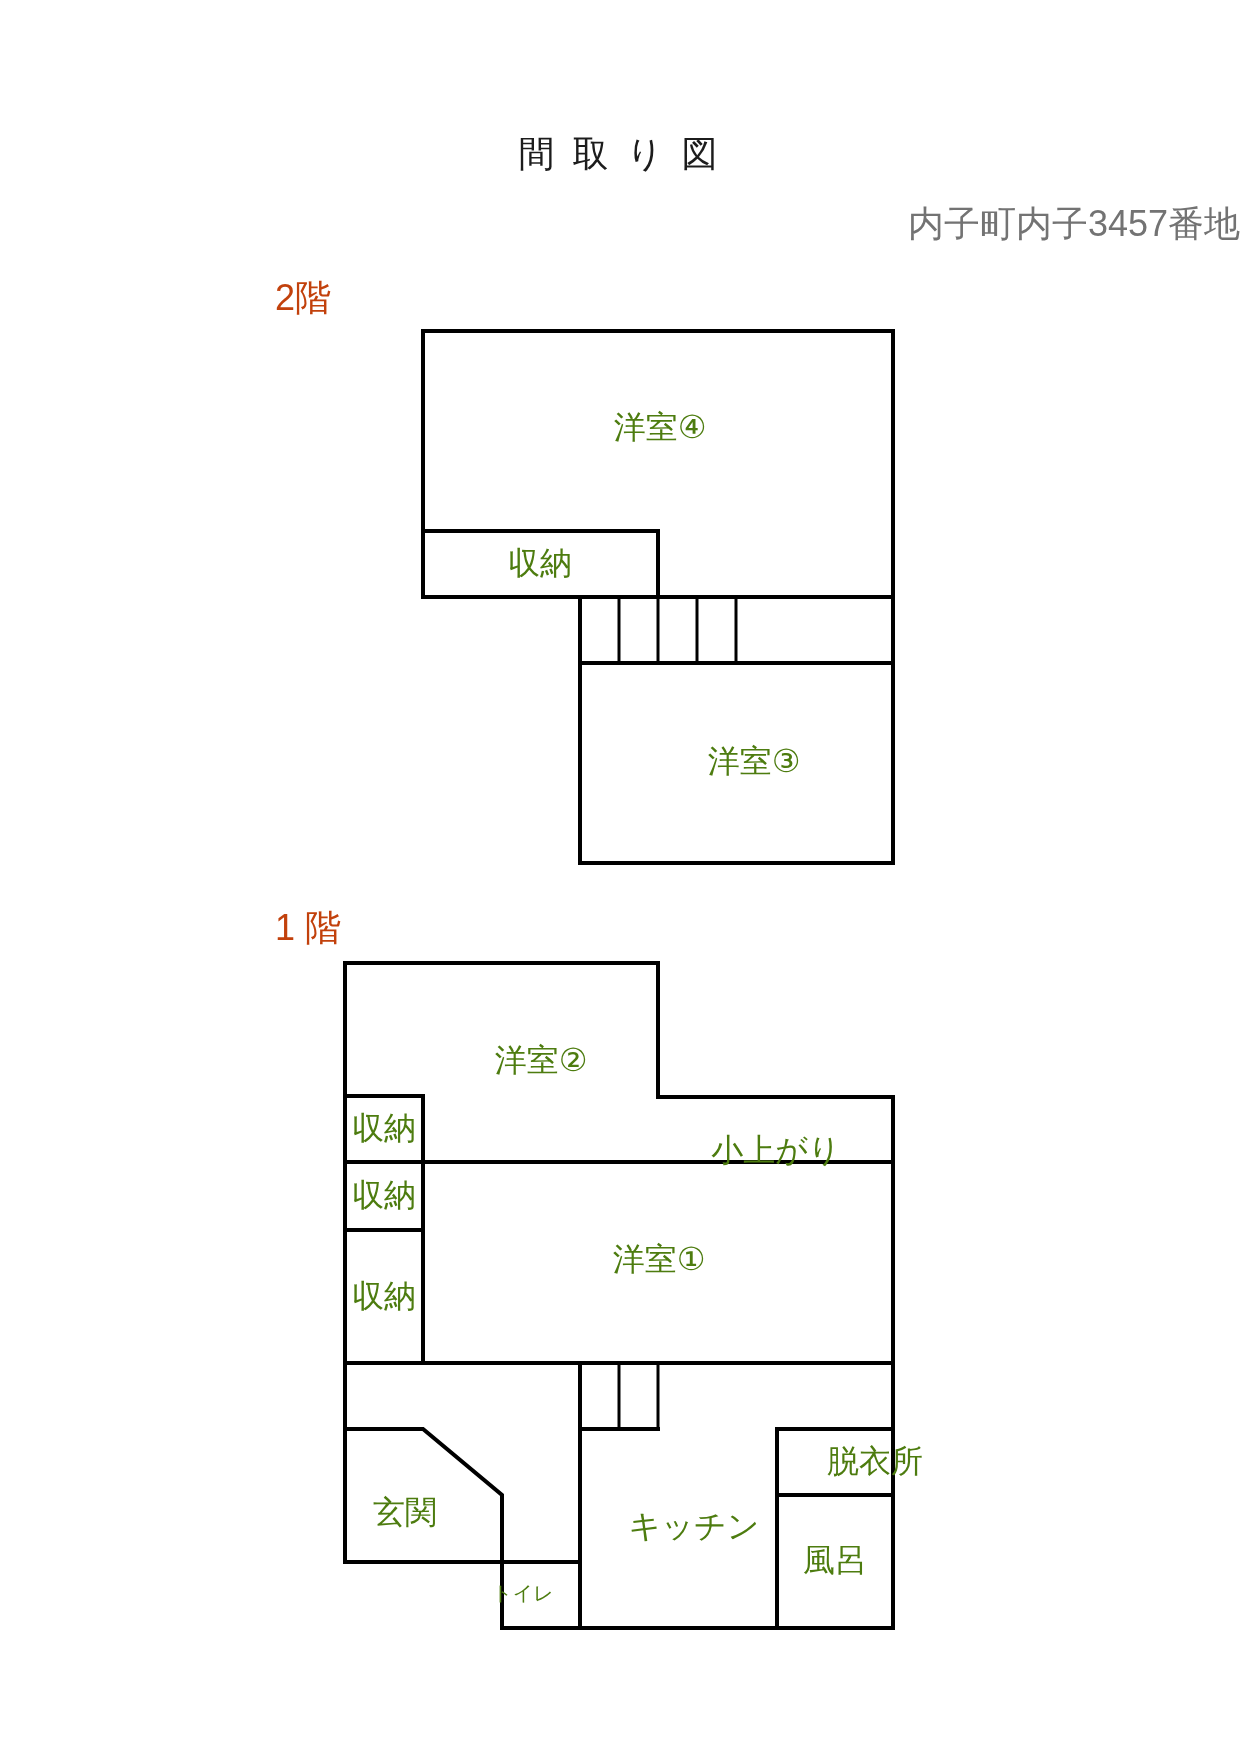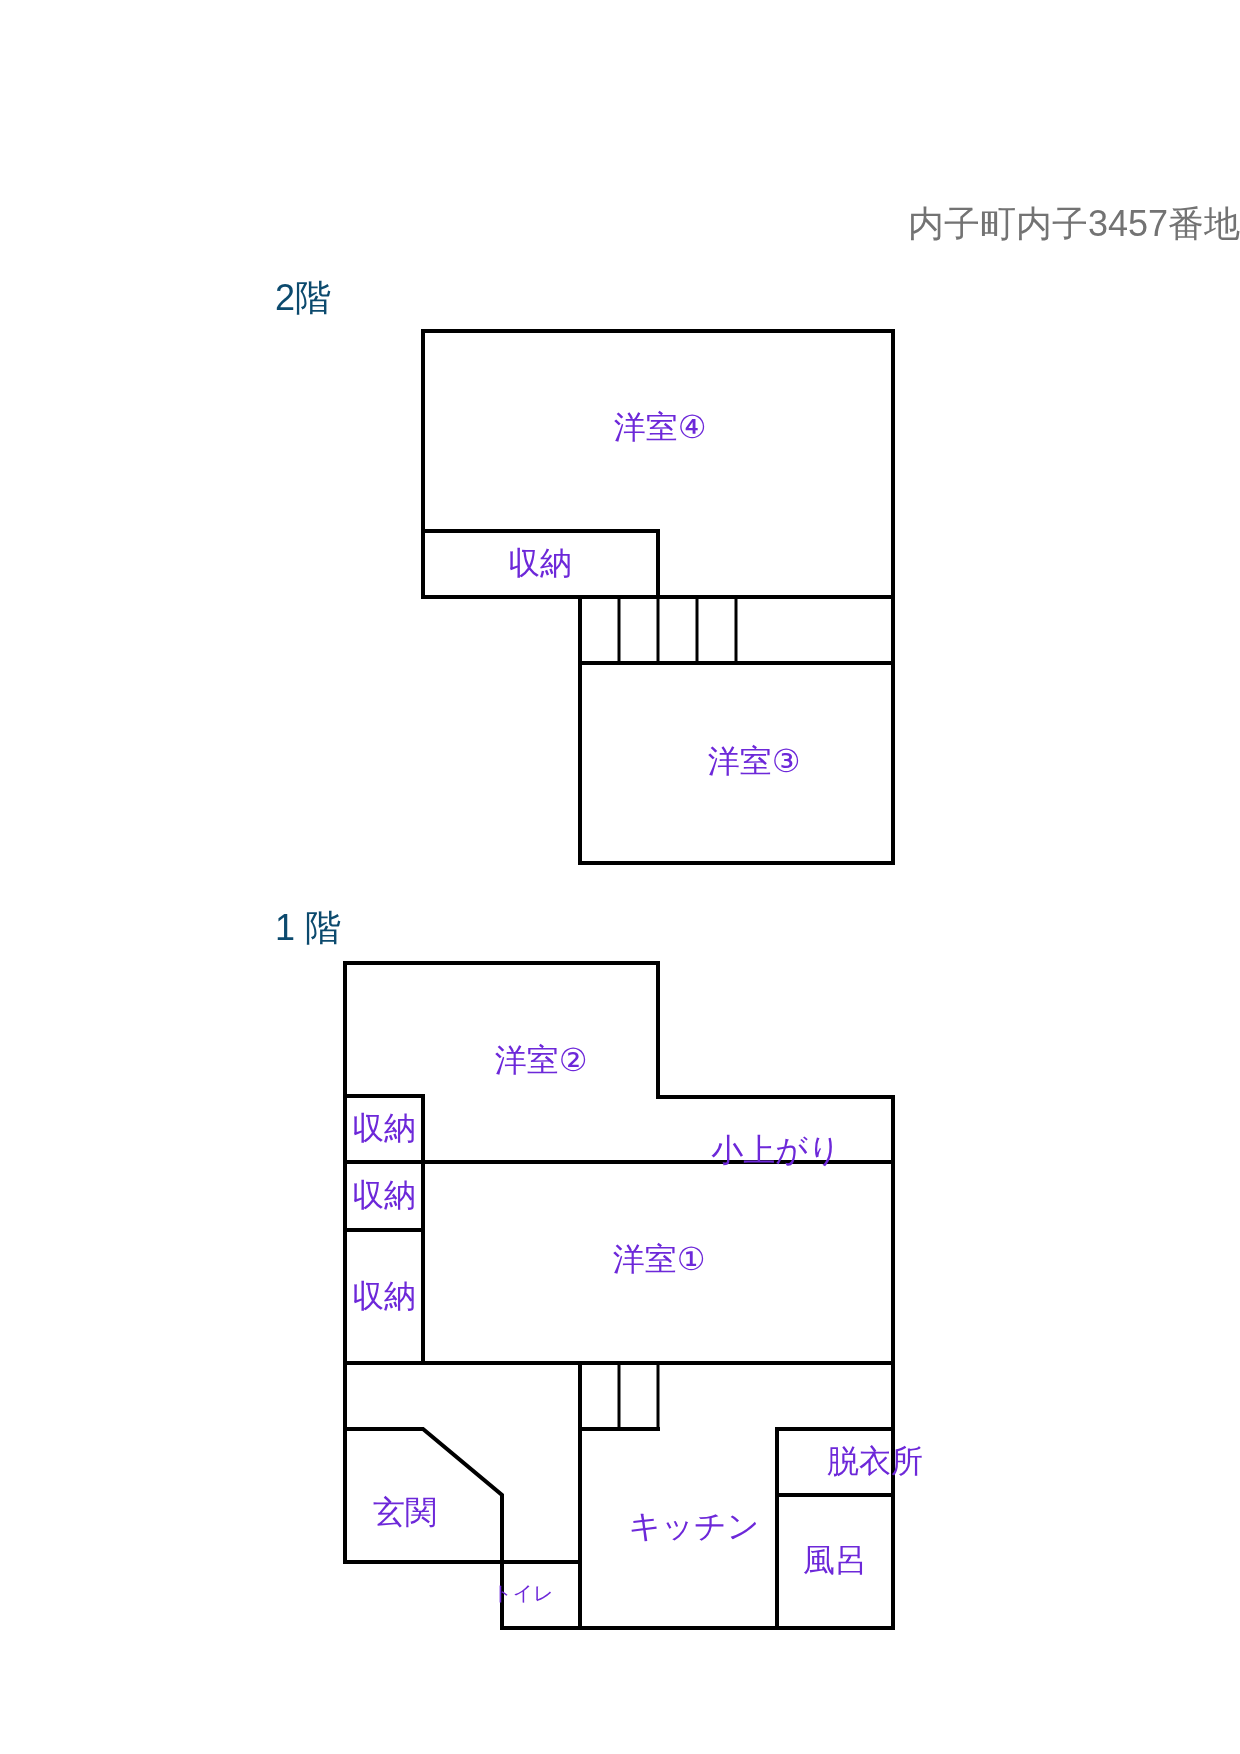--- a/index.html
+++ b/index.html
@@ -50,39 +50,40 @@
     right: 0;
     top: 200px;
     text-align: right;
     font-size: 36px;
     color: #737373;
   }
   .floor-label {
     position: absolute;
     font-size: 36px;
     white-space: pre;
-    color: #0c4a6e;
+    color: #c2410c;
   }
   .room-label {
     position: absolute;
     transform: translate(-50%, -50%);
     font-size: 32px;
     white-space: nowrap;
-    color: #6d28d9;
+    color: #4d7c0f;
     text-align: right;
   }
   .room-label.small {
     font-size: 20px;
   }
 </style>
 </head>
 <body>
 
 <div id="page">
 
+  <div class="doc-title">間 取 り 図</div>
   <div class="doc-address">内子町内子3457番地</div>
 
   <div class="floor-label" style="left:275px; top:274px;">2階</div>
   <div class="floor-label" style="left:275px; top:904px;">1 階</div>
 
   <svg id="plan-svg" viewBox="0 0 1240 1754" aria-hidden="true">
 
     <g>
       <path d="M423 331 H893 V863 H580 V597 H423 Z"></path>
       <path d="M423 531 H658 V597"></path>

